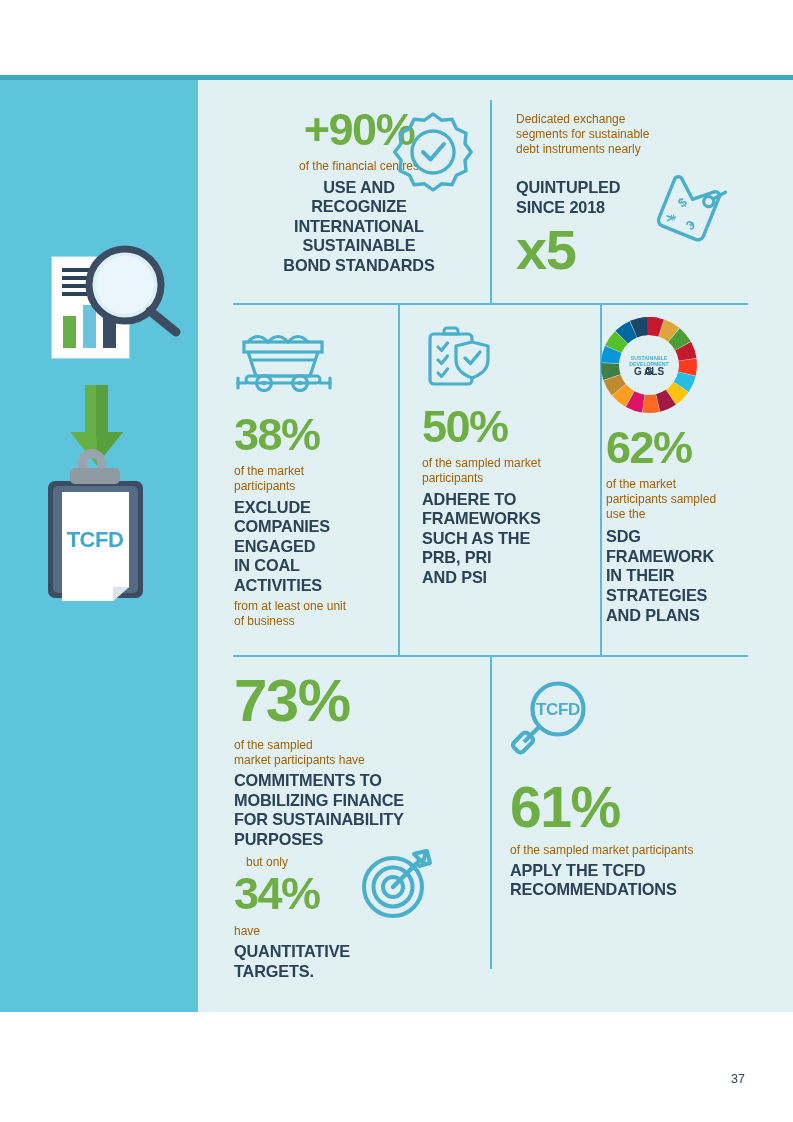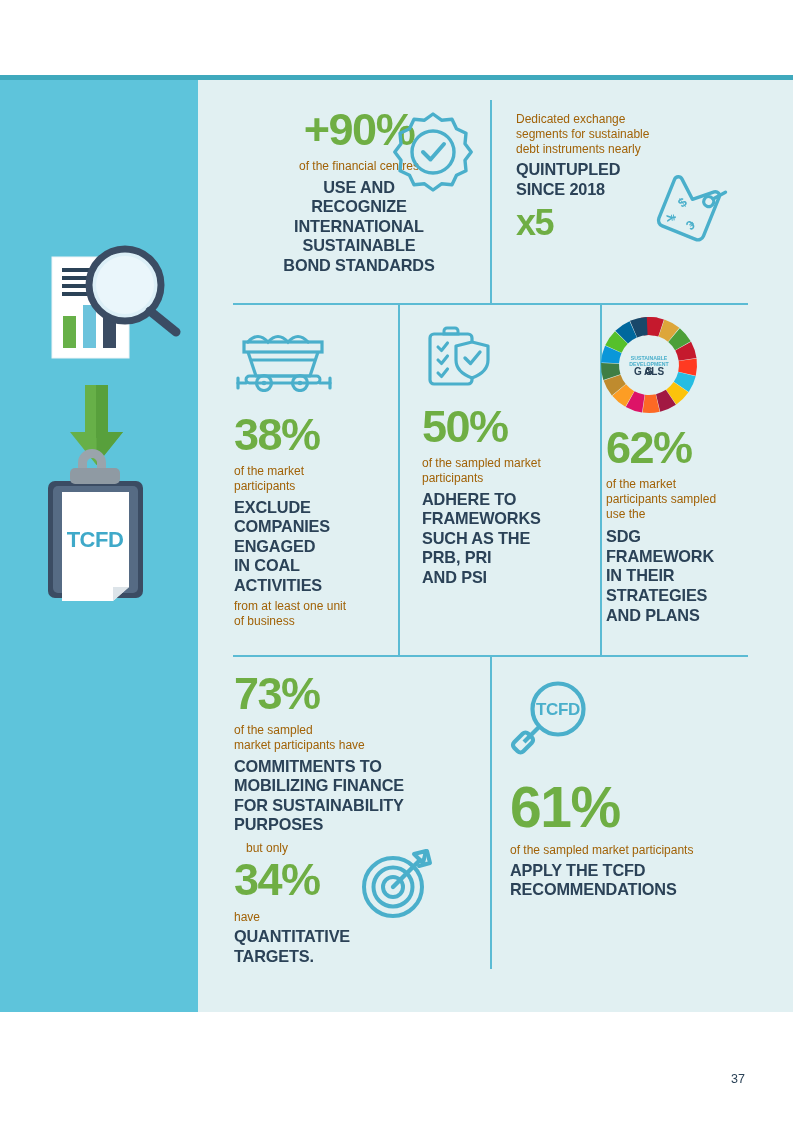--- a/index.html
+++ b/index.html
@@ -127,23 +127,23 @@
         <path d="M41 4 L49.5 10.2 L60 9.2 L64.5 18.7 L74 23.2 L73 33.7 L79.2 42 L73 50.3 L74 60.8 L64.5 65.3 L60 74.8 L49.5 73.8 L41 80 L32.5 73.8 L22 74.8 L17.5 65.3 L8 60.8 L9 50.3 L2.8 42 L9 33.7 L8 23.2 L17.5 18.7 L22 9.2 L32.5 10.2 Z" fill="none" stroke="#4AAFCB" stroke-width="3.4" stroke-linejoin="round"></path>
         <circle cx="41" cy="42" r="21" fill="none" stroke="#4AAFCB" stroke-width="3.4"></circle>
         <polyline points="31,42 38.5,49.5 52,34" fill="none" stroke="#4AAFCB" stroke-width="4" stroke-linecap="round" stroke-linejoin="round"></polyline>
       </svg>
     </div>
 
     <div class="cell" style="left:318px; top:32px; width:190px;">
       <div class="light-line" style="white-space:pre-line;">Dedicated exchange
 segments for sustainable
 debt instruments nearly</div>
-      <div class="bold-line" style="margin-top:4px; white-space:pre-line;">QUINTUPLED
+      <div class="bold-line" style="margin-top:22px; white-space:pre-line;">QUINTUPLED
 SINCE 2018</div>
-      <div class="big-num" style="font-size:36px; margin-top:6px;">x5</div>
+      <div class="big-num" style="font-size:56px; margin-top:6px;">x5</div>
     </div>
     <div class="cell" style="left:458px; top:92px;">
       <svg width="72" height="78" viewBox="0 0 72 78">
         <g transform="rotate(22 36 39)">
           <path d="M14 14 H50 a6 6 0 0 1 6 6 V62 a4 4 0 0 1 -6.6 3 L32 50 L14.6 65 A4 4 0 0 1 8 62 V20 a6 6 0 0 1 6 -6 Z" fill="none" stroke="#4AAFCB" stroke-width="3.4" stroke-linejoin="round" transform="rotate(180 32 39)"></path>
           <circle cx="48" cy="24" r="5" fill="none" stroke="#4AAFCB" stroke-width="3.2"></circle>
           <line x1="51" y1="20" x2="60" y2="9" stroke="#4AAFCB" stroke-width="3.4" stroke-linecap="round"></line>
           <text x="26" y="40" font-family="Liberation Sans, sans-serif" font-size="13" font-weight="bold" fill="#4AAFCB" transform="rotate(-60 26 40)">$</text>
           <text x="38" y="47" font-family="Liberation Sans, sans-serif" font-size="13" font-weight="bold" fill="#4AAFCB" transform="rotate(120 38 47)">€</text>
           <text x="25" y="54" font-family="Liberation Sans, sans-serif" font-size="13" font-weight="bold" fill="#4AAFCB" transform="rotate(-120 25 54)">¥</text>
@@ -246,21 +246,21 @@
 participants sampled
 use the</div>
       <div class="bold-line" style="margin-top:6px; white-space:pre-line;">SDG
 FRAMEWORK
 IN THEIR
 STRATEGIES
 AND PLANS</div>
     </div>
 
     <div class="cell" style="left:36px; top:592px; width:235px;">
-      <div class="big-num" style="font-size:45px;">73%</div>
+      <div class="big-num" style="font-size:60px;">73%</div>
       <div class="light-line" style="margin-top:7px; white-space:pre-line;">of the sampled
 market participants have</div>
       <div class="bold-line" style="margin-top:4px; white-space:pre-line;">COMMITMENTS TO
 MOBILIZING FINANCE
 FOR SUSTAINABILITY
 PURPOSES</div>
       <div class="light-line" style="margin-top:6px;padding-left:12px;">but only</div>
       <div class="big-num" style="font-size:45px; margin-top:2px;">34%</div>
       <div class="light-line" style="margin-top:8px;">have</div>
       <div class="bold-line" style="margin-top:3px; white-space:pre-line;">QUANTITATIVE

